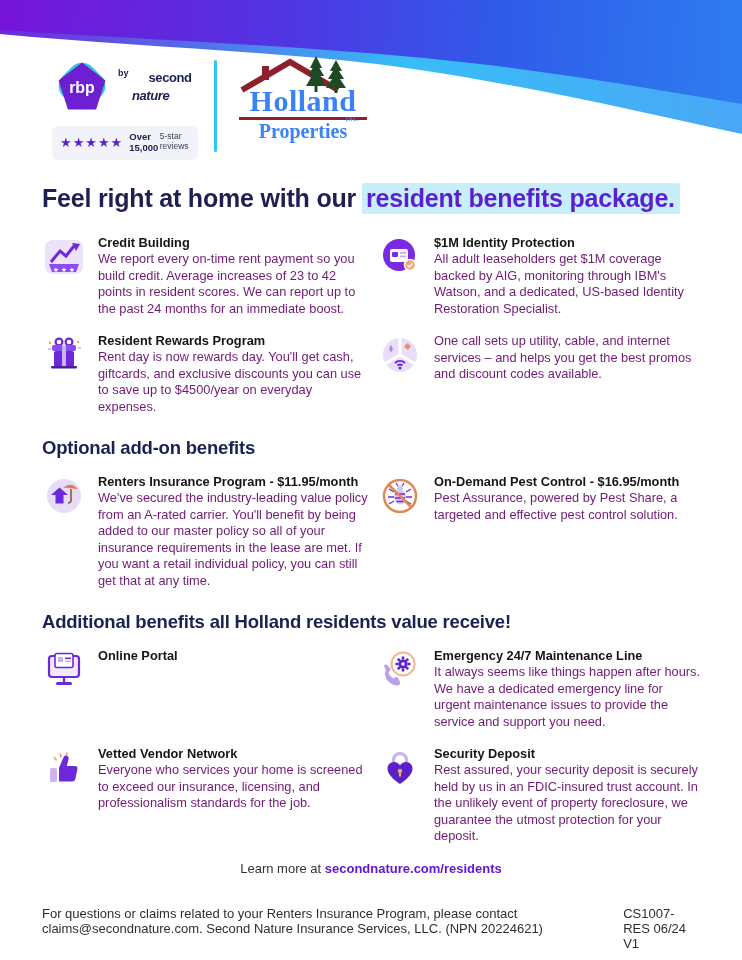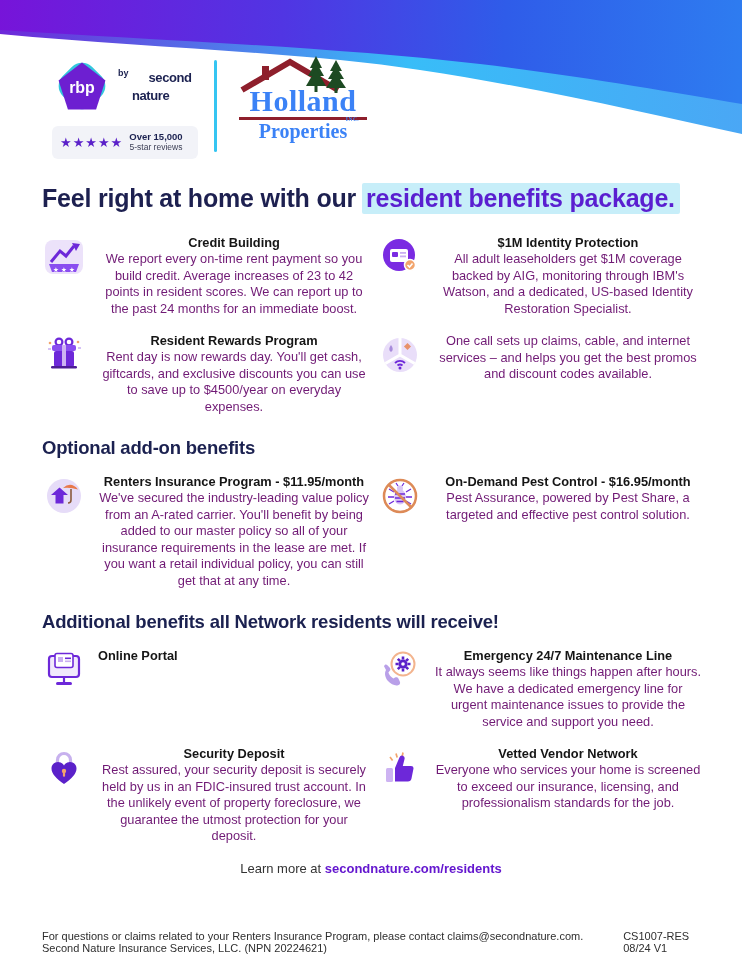--- a/index.html
+++ b/index.html
@@ -8,50 +8,50 @@
   
   .header{position:relative;height:170px;}
   .wave{position:absolute;inset:0;display:block;}
   .header-row{position:absolute;left:52px;top:56px;display:flex;align-items:flex-start;gap:16px;}
   .brand-block{width:146px;}
   .brand-top{display:flex;align-items:center;gap:6px;}
   .rbp-badge{width:60px;height:60px;flex-shrink:0;}
   .sn-text{line-height:1;color:#1b2150;}
   .sn-text .by{font-size:9px;font-weight:600;vertical-align:top;margin-right:20px;color:#1b2150;}
   .sn-text .sn1,.sn-text .sn2{display:inline;font-size:13px;font-weight:800;letter-spacing:-0.4px;}
-  .sn-line2{padding-left:14px;margin-top:2px;}
+  .sn-line2{padding-left:14px;margin-top:2px;font-style:italic;}
   .reviews-pill{margin-top:10px;background:#f2f3f8;border-radius:6px;padding:6px 8px;
                 display:flex;align-items:center;gap:6px;}
   .stars{color:#5b21c9;font-size:13px;letter-spacing:1px;line-height:1;}
-  .rev-text{display:flex;flex-direction:column;line-height:1.15;text-align:center;}
+  .rev-text{display:flex;flex-direction:row;line-height:1.15;}
   .rev-line1{font-size:9.5px;font-weight:700;color:#1b2150;}
   .rev-line2{font-size:8.5px;color:#3c3f55;}
   .divider{width:3px;height:92px;background:#35c5f2;border-radius:2px;margin-top:4px;}
   .holland{width:140px;text-align:center;color:#3b82f6;margin-top:-2px;}
   .holland-art{display:block;margin:0 auto;}
   .h-name{font-family:"Liberation Serif",serif;font-weight:700;font-size:30px;line-height:1;
           margin-top:-8px;letter-spacing:0.5px;}
   .hrule{height:2.5px;background:#8e1f2c;margin:1px 6px 1px 6px;}
   .h-props{font-family:"Liberation Serif",serif;font-weight:700;font-size:20px;line-height:1;position:relative;display:inline-block;}
   .h-inc{position:absolute;top:-4px;right:-12px;font-size:5.5px;letter-spacing:0.5px;}
   
   .content{padding:0 42px 0 42px;}
   .headline{font-size:25px;font-weight:600;color:#1d2050;margin:14px 0 22px 0;letter-spacing:-0.2px;}
   .hl-em{color:#5a1fd0;font-weight:800;background:#c7eef9;padding:1px 5px 2px 4px;border-radius:2px;margin-left:6px;}
   .section-h{font-size:18.5px;font-weight:800;color:#1b2150;margin:22px 0 15px 0;letter-spacing:-0.2px;}
   .grid{display:grid;grid-template-columns:328px 324px;column-gap:8px;row-gap:16px;}
-  .benefit{display:flex;gap:12px;align-items:flex-start;text-align:center;}
+  .benefit{display:flex;gap:12px;align-items:flex-start;}
   .bicon{flex-shrink:0;width:44px;height:44px;display:block;}
   .bicon svg{display:block;width:44px;height:44px;}
   .btitle{font-size:12.8px;font-weight:700;color:#151515;margin-bottom:1px;}
   .bbody{font-size:12.8px;color:#701a75;line-height:1.29;}
   .learn-more{text-align:center;font-size:13px;color:#333;margin-top:16px;}
   .learn-more a{color:#6417cf;font-weight:700;text-decoration:none;}
-  .fine-print{display:flex;justify-content:space-between;gap:18px;font-size:11px;color:#2e2e2e;
-              margin-top:54px;align-items:baseline;}
+  .fine-print{display:flex;justify-content:space-between;gap:18px;font-size:13px;color:#2e2e2e;
+              margin-top:30px;align-items:baseline;}
 </style>
 </head>
 <body>
 
 <div class="page">
 
   <div class="header">
     <svg class="wave" width="742" height="170" viewBox="0 0 742 170">
       <defs>
         <linearGradient id="gMain" x1="0" y1="0" x2="742" y2="40" gradientUnits="userSpaceOnUse">
@@ -186,21 +186,21 @@
             <circle cx="22" cy="22" r="17" fill="#e9def9"></circle>
             <path d="M22 22 L22 5 M22 22 L7.3 30.5 M22 22 L36.7 30.5" stroke="#ffffff" stroke-width="3"></path>
             <path d="M13 12 q3.5 4.5 0 7 q-3.5 -2.5 0 -7" fill="#a78bdb"></path>
             <rect x="27" y="11" width="5" height="5" transform="rotate(45 29.5 13.5)" fill="#e8926b"></rect>
             <path d="M17 30 a7 7 0 0 1 10 0" stroke="#6d28d9" fill="none" stroke-width="1.8"></path>
             <path d="M19.5 32.5 a4 4 0 0 1 5 0" stroke="#6d28d9" fill="none" stroke-width="1.8"></path>
             <circle cx="22" cy="35" r="1.5" fill="#6d28d9"></circle>
           </svg>
         </span>
         <div>
-          <div class="bbody">One call sets up claims, cable, and internet services – and helps you get the best promos and discount codes available.</div>
+          <div class="bbody">One call sets up utility, cable, and internet services – and helps you get the best promos and discount codes available.</div>
         </div>
       </div>
     </div>
 
     <h2 class="section-h">Optional add-on benefits</h2>
 
     <div class="grid">
 
       <div class="benefit">
         <span class="bicon">
@@ -229,21 +229,21 @@
             <line x1="11" y1="11" x2="33" y2="33" stroke="#dd8a57" stroke-width="2.5"></line>
           </svg>
         </span>
         <div>
           <div class="btitle">On-Demand Pest Control - $16.95/month</div>
           <div class="bbody">Pest Assurance, powered by Pest Share, a targeted and effective pest control solution.</div>
         </div>
       </div>
     </div>
 
-    <h2 class="section-h">Additional benefits all Network residents will receive!</h2>
+    <h2 class="section-h">Additional benefits all Holland residents value receive!</h2>
 
     <div class="grid">
 
       <div class="benefit">
         <span class="bicon">
           <svg viewBox="0 0 44 44">
             <rect x="7" y="8" width="30" height="21" rx="3" fill="#f1e9fc" stroke="#6d28d9" stroke-width="2.2"></rect>
             <rect x="13" y="5.5" width="18" height="14" rx="2" fill="#ffffff" stroke="#6d28d9" stroke-width="1.6"></rect>
             <rect x="16" y="9" width="5" height="5" fill="#c9aef2"></rect>
             <rect x="23" y="9.5" width="6" height="1.6" fill="#6d28d9"></rect>
@@ -272,51 +272,51 @@
         </span>
         <div>
           <div class="btitle">Emergency 24/7 Maintenance Line</div>
           <div class="bbody">It always seems like things happen after hours. We have a dedicated emergency line for urgent maintenance issues to provide the service and support you need.</div>
         </div>
       </div>
 
       <div class="benefit">
         <span class="bicon">
           <svg viewBox="0 0 44 44">
+            <path d="M12 11 l2.6 3.4 M18 7.5 l1.2 4 M25 6.5 l-.8 4" stroke="#f2a46c" stroke-width="1.7" fill="none"></path>
+            <rect x="8" y="22" width="7" height="14" rx="1.5" fill="#cdb3f2"></rect>
+            <path d="M17 22 l4.4 -10.5 q1.1 -2.6 3.5 -1.8 q2.3 .8 1.6 3.5 l-1.7 6.8 h8.2 q3 0 2.4 3 l-1.9 9.5 q-.6 3 -3.6 3 h-12.9 z" fill="#6d28d9"></path>
+          </svg>
+        </span>
+        <div>
+          <div class="btitle">Vetted Vendor Network</div>
+          <div class="bbody">Everyone who services your home is screened to exceed our insurance, licensing, and professionalism standards for the job.</div>
+        </div>
+      </div>
+
+      <div class="benefit">
+        <span class="bicon">
+          <svg viewBox="0 0 44 44">
             <path d="M15.5 18 v-4 a6.5 6.5 0 0 1 13 0 v4" fill="none" stroke="#c7b1ee" stroke-width="3.2"></path>
             <path d="M22 38 C14 32.5 9.5 27.5 9.5 22.5 C9.5 18.5 12.5 16 16 16 C18.5 16 21 17.5 22 19.5 C23 17.5 25.5 16 28 16 C31.5 16 34.5 18.5 34.5 22.5 C34.5 27.5 30 32.5 22 38 Z" fill="#5b21c9"></path>
             <circle cx="22" cy="25" r="2.2" fill="#f2a46c"></circle>
             <rect x="20.9" y="26.5" width="2.2" height="4.2" rx="1" fill="#f2a46c"></rect>
           </svg>
         </span>
         <div>
           <div class="btitle">Security Deposit</div>
           <div class="bbody">Rest assured, your security deposit is securely held by us in an FDIC-insured trust account. In the unlikely event of property foreclosure, we guarantee the utmost protection for your deposit.</div>
         </div>
       </div>
-
-      <div class="benefit">
-        <span class="bicon">
-          <svg viewBox="0 0 44 44">
-            <path d="M12 11 l2.6 3.4 M18 7.5 l1.2 4 M25 6.5 l-.8 4" stroke="#f2a46c" stroke-width="1.7" fill="none"></path>
-            <rect x="8" y="22" width="7" height="14" rx="1.5" fill="#cdb3f2"></rect>
-            <path d="M17 22 l4.4 -10.5 q1.1 -2.6 3.5 -1.8 q2.3 .8 1.6 3.5 l-1.7 6.8 h8.2 q3 0 2.4 3 l-1.9 9.5 q-.6 3 -3.6 3 h-12.9 z" fill="#6d28d9"></path>
-          </svg>
-        </span>
-        <div>
-          <div class="btitle">Vetted Vendor Network</div>
-          <div class="bbody">Everyone who services your home is screened to exceed our insurance, licensing, and professionalism standards for the job.</div>
-        </div>
-      </div>
     </div>
 
     <div class="learn-more">
       <span>Learn more at</span>
       <a href="#">secondnature.com/residents</a>
     </div>
 
     <div class="fine-print">
       <span>For questions or claims related to your Renters Insurance Program, please contact claims@secondnature.com. Second Nature Insurance Services, LLC. (NPN 20224621)</span>
-      <span>CS1007-RES 08/24 V1</span>
+      <span>CS1007-RES 06/24 V1</span>
     </div>
 
   </div>
 </div>
 
 </body></html>

